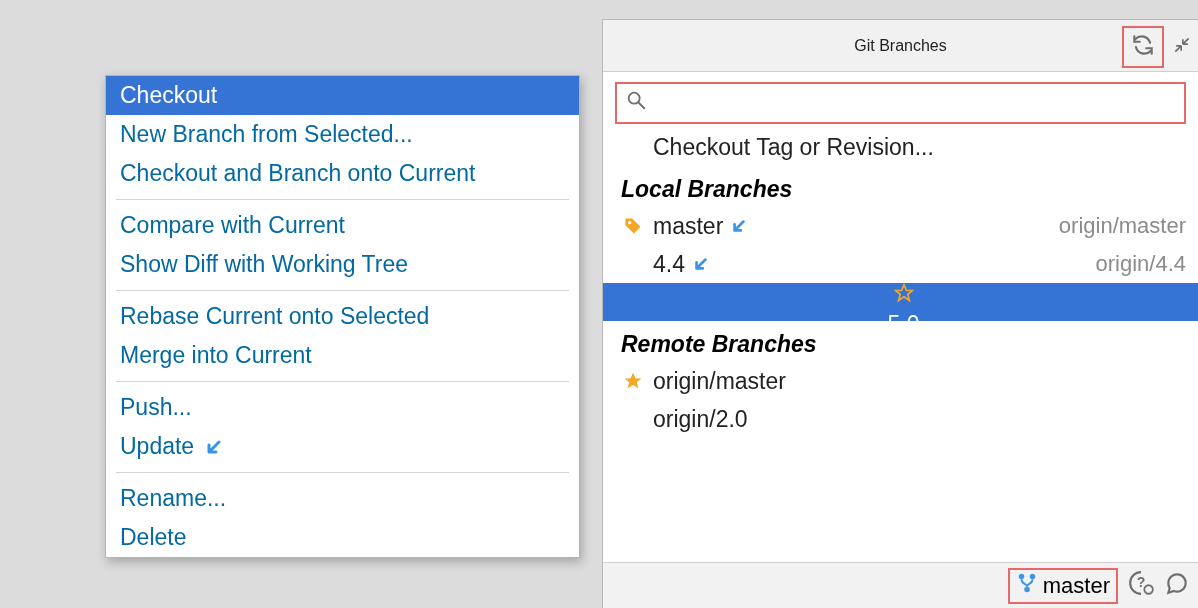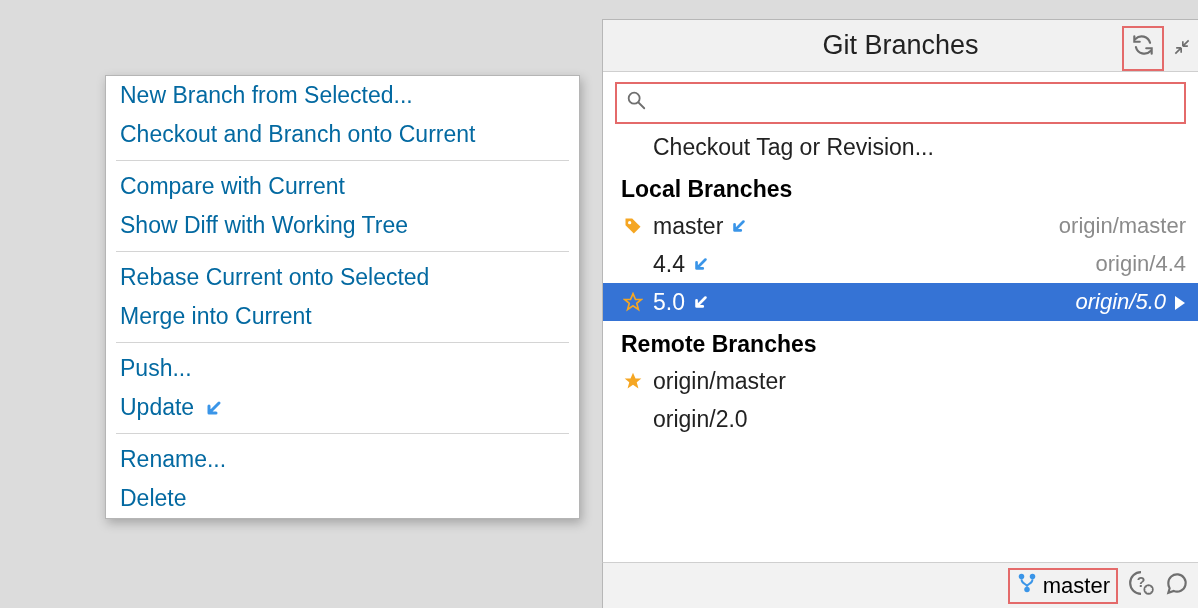--- a/index.html
+++ b/index.html
@@ -56,21 +56,21 @@
     height: 543px;
   }
   .branches-header {
     display: flex;
     align-items: center;
     justify-content: center;
     position: relative;
     height: 52px;
     background: #f1f1f1;
     border-bottom: 1px solid #cfcfcf;
-    font-size: 27px;
+    font-size: 16px;
     color: #222;
   }
   .header-icons {
     position: absolute;
     right: 6px;
     top: 6px;
     display: flex;
     align-items: center;
     gap: 8px;
   }
@@ -102,31 +102,33 @@
     height: 38px;
     padding: 0 12px 0 18px;
     font-size: 23px;
     color: #222;
     gap: 8px;
     cursor: default;
   }
   .br-item.selected {
     background: #3573d5;
     color: #fff;
+    flex-direction: column;
   }
   .br-item .spacer { flex: 1; }
   .br-remote {
     color: #8b8b8b;
     font-size: 22px;
   }
   .br-item.selected .br-remote { color: #fff; font-style: italic; }
   .br-header {
     padding: 10px 18px 4px 18px;
     font-weight: 700;
     font-size: 23px;
+    font-style: italic;
   }
   .icon-slot {
     width: 24px;
     display: flex;
     justify-content: center;
     align-items: center;
   }
   .indent { width: 24px; }
 
   
@@ -159,20 +161,23 @@
   .fill-gray { fill: #6f6f6f; }
   .fill-blue { fill: #3a95e8; }
   .fill-orange { fill: #f5a623; }
   .stroke-orange { stroke: #f5a623; }
   .stroke-blue { stroke: #3a95e8; }
 </style>
 </head>
 <body>
 
 <div class="context-menu">
+  <div class="ctx-item selected">
+    <span>Checkout</span>
+  </div>
   <div class="ctx-item">
     <span>New Branch from Selected...</span>
   </div>
   <div class="ctx-item">
     <span>Checkout and Branch onto Current</span>
   </div>
   <div class="ctx-sep"></div>
   <div class="ctx-item">
     <span>Compare with Current</span>
   </div>

